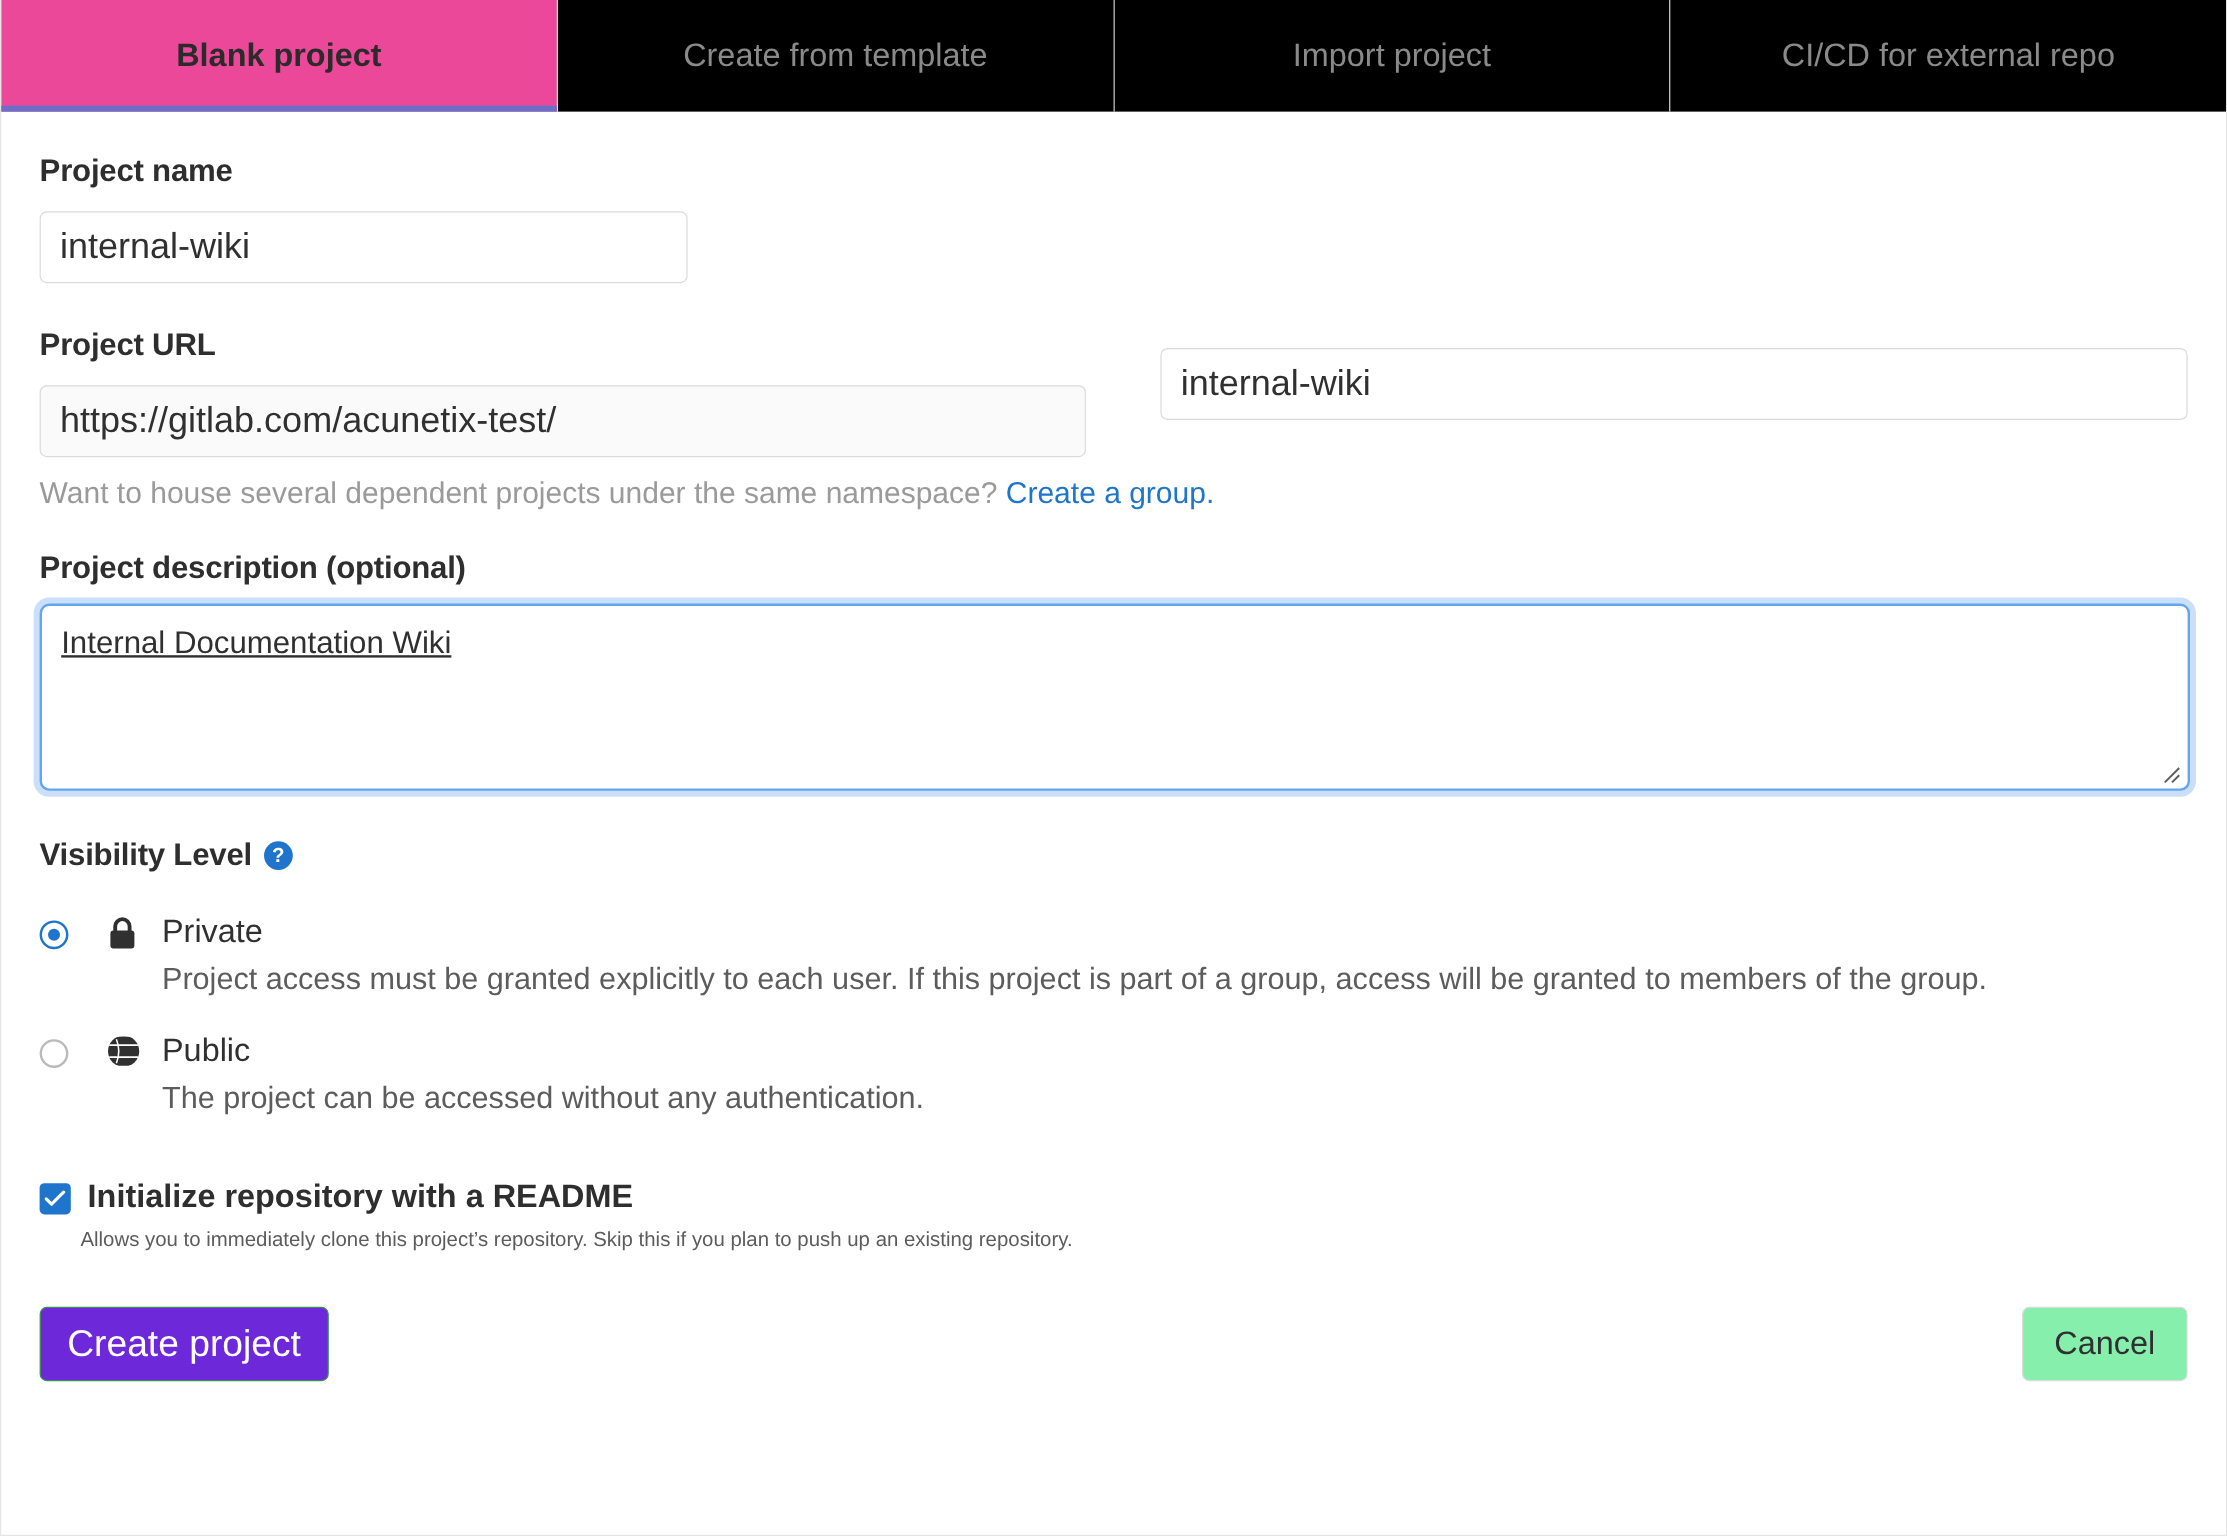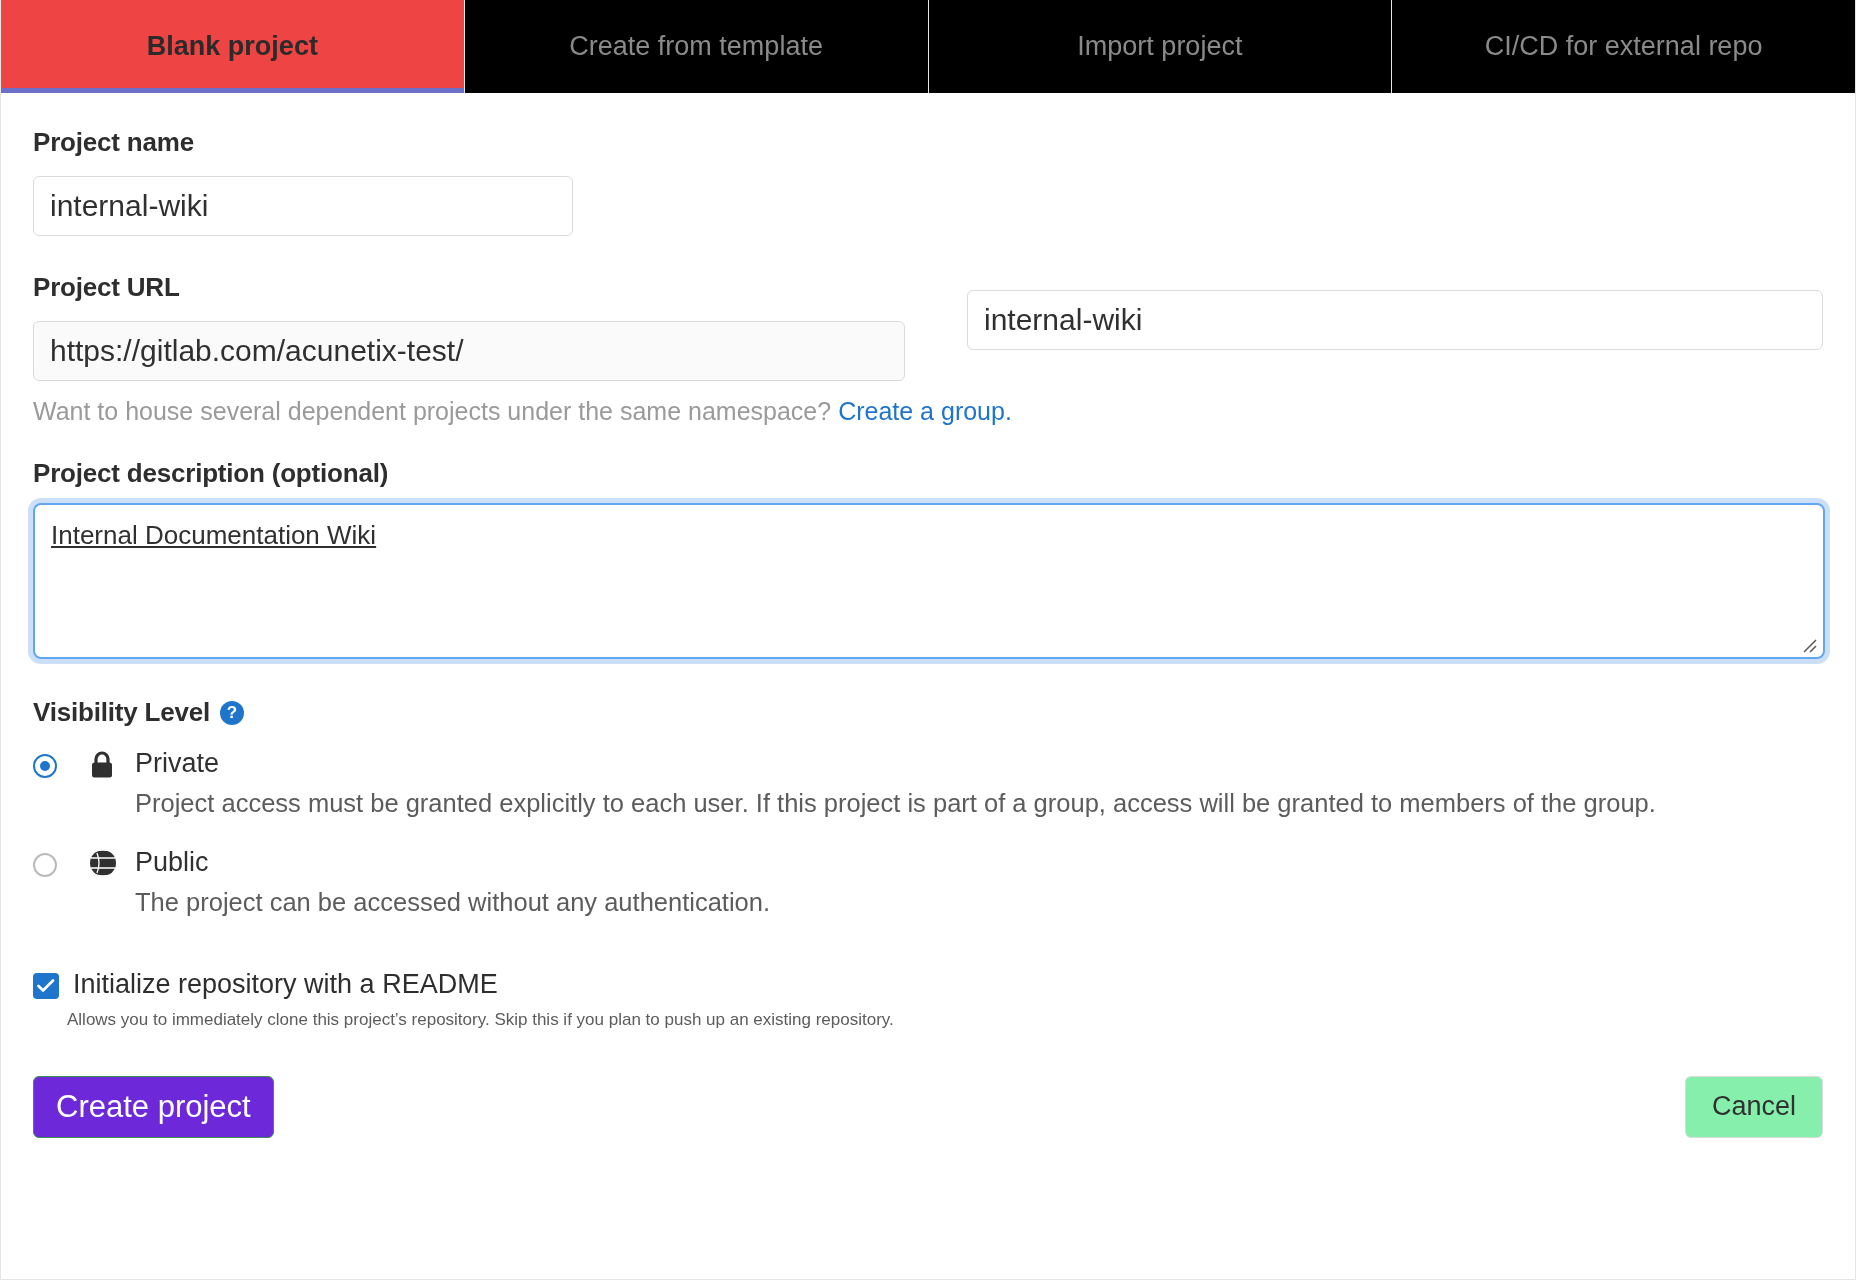--- a/index.html
+++ b/index.html
@@ -37,21 +37,21 @@
     background: #000000;
     border-right: 1px solid #e6e6e6;
     cursor: pointer;
     user-select: none;
   }
   .tab.t0 { width: 464px; }
   .tab.t1 { width: 464px; }
   .tab.t2 { width: 464px; }
   .tab.t3 { width: 463px; border-right: none; }
   .tab.active {
-    background: #ef4444;
+    background: #ec4899;
     color: #2b2b2b;
     font-weight: bold;
   }
   .tab.active::after {
     content: "";
     position: absolute;
     left: 0; right: 0; bottom: 0;
     height: 5px;
     background: #6b6fc8;
   }
@@ -156,21 +156,21 @@
     font-weight: bold;
     display: flex;
     align-items: center;
     justify-content: center;
     cursor: pointer;
     line-height: 1;
   }
 
   .radio-row {
     display: flex;
-    margin-top: 20px;
+    margin-top: 33px;
   }
   .radio-row.second { margin-top: 26px; }
   .radio-outer {
     width: 56px;
     padding-top: 6px;
     flex: none;
   }
   .radio {
     width: 24px; height: 24px;
     border-radius: 50%;
@@ -221,21 +221,21 @@
     background: #1f75cb;
     flex: none;
     margin-top: 4px;
     position: relative;
     cursor: pointer;
   }
   .checkbox svg { position: absolute; left: 4px; top: 5px; }
   .check-label {
     margin-left: 14px;
     font-size: 27px;
-    font-weight: normal;
+    font-weight: bold;
     color: #2e2e2e;
   }
   .check-desc {
     margin-top: 10px;
     margin-left: 34px;
     font-size: 17px;
     color: #5c5c5c;
   }
 
   

